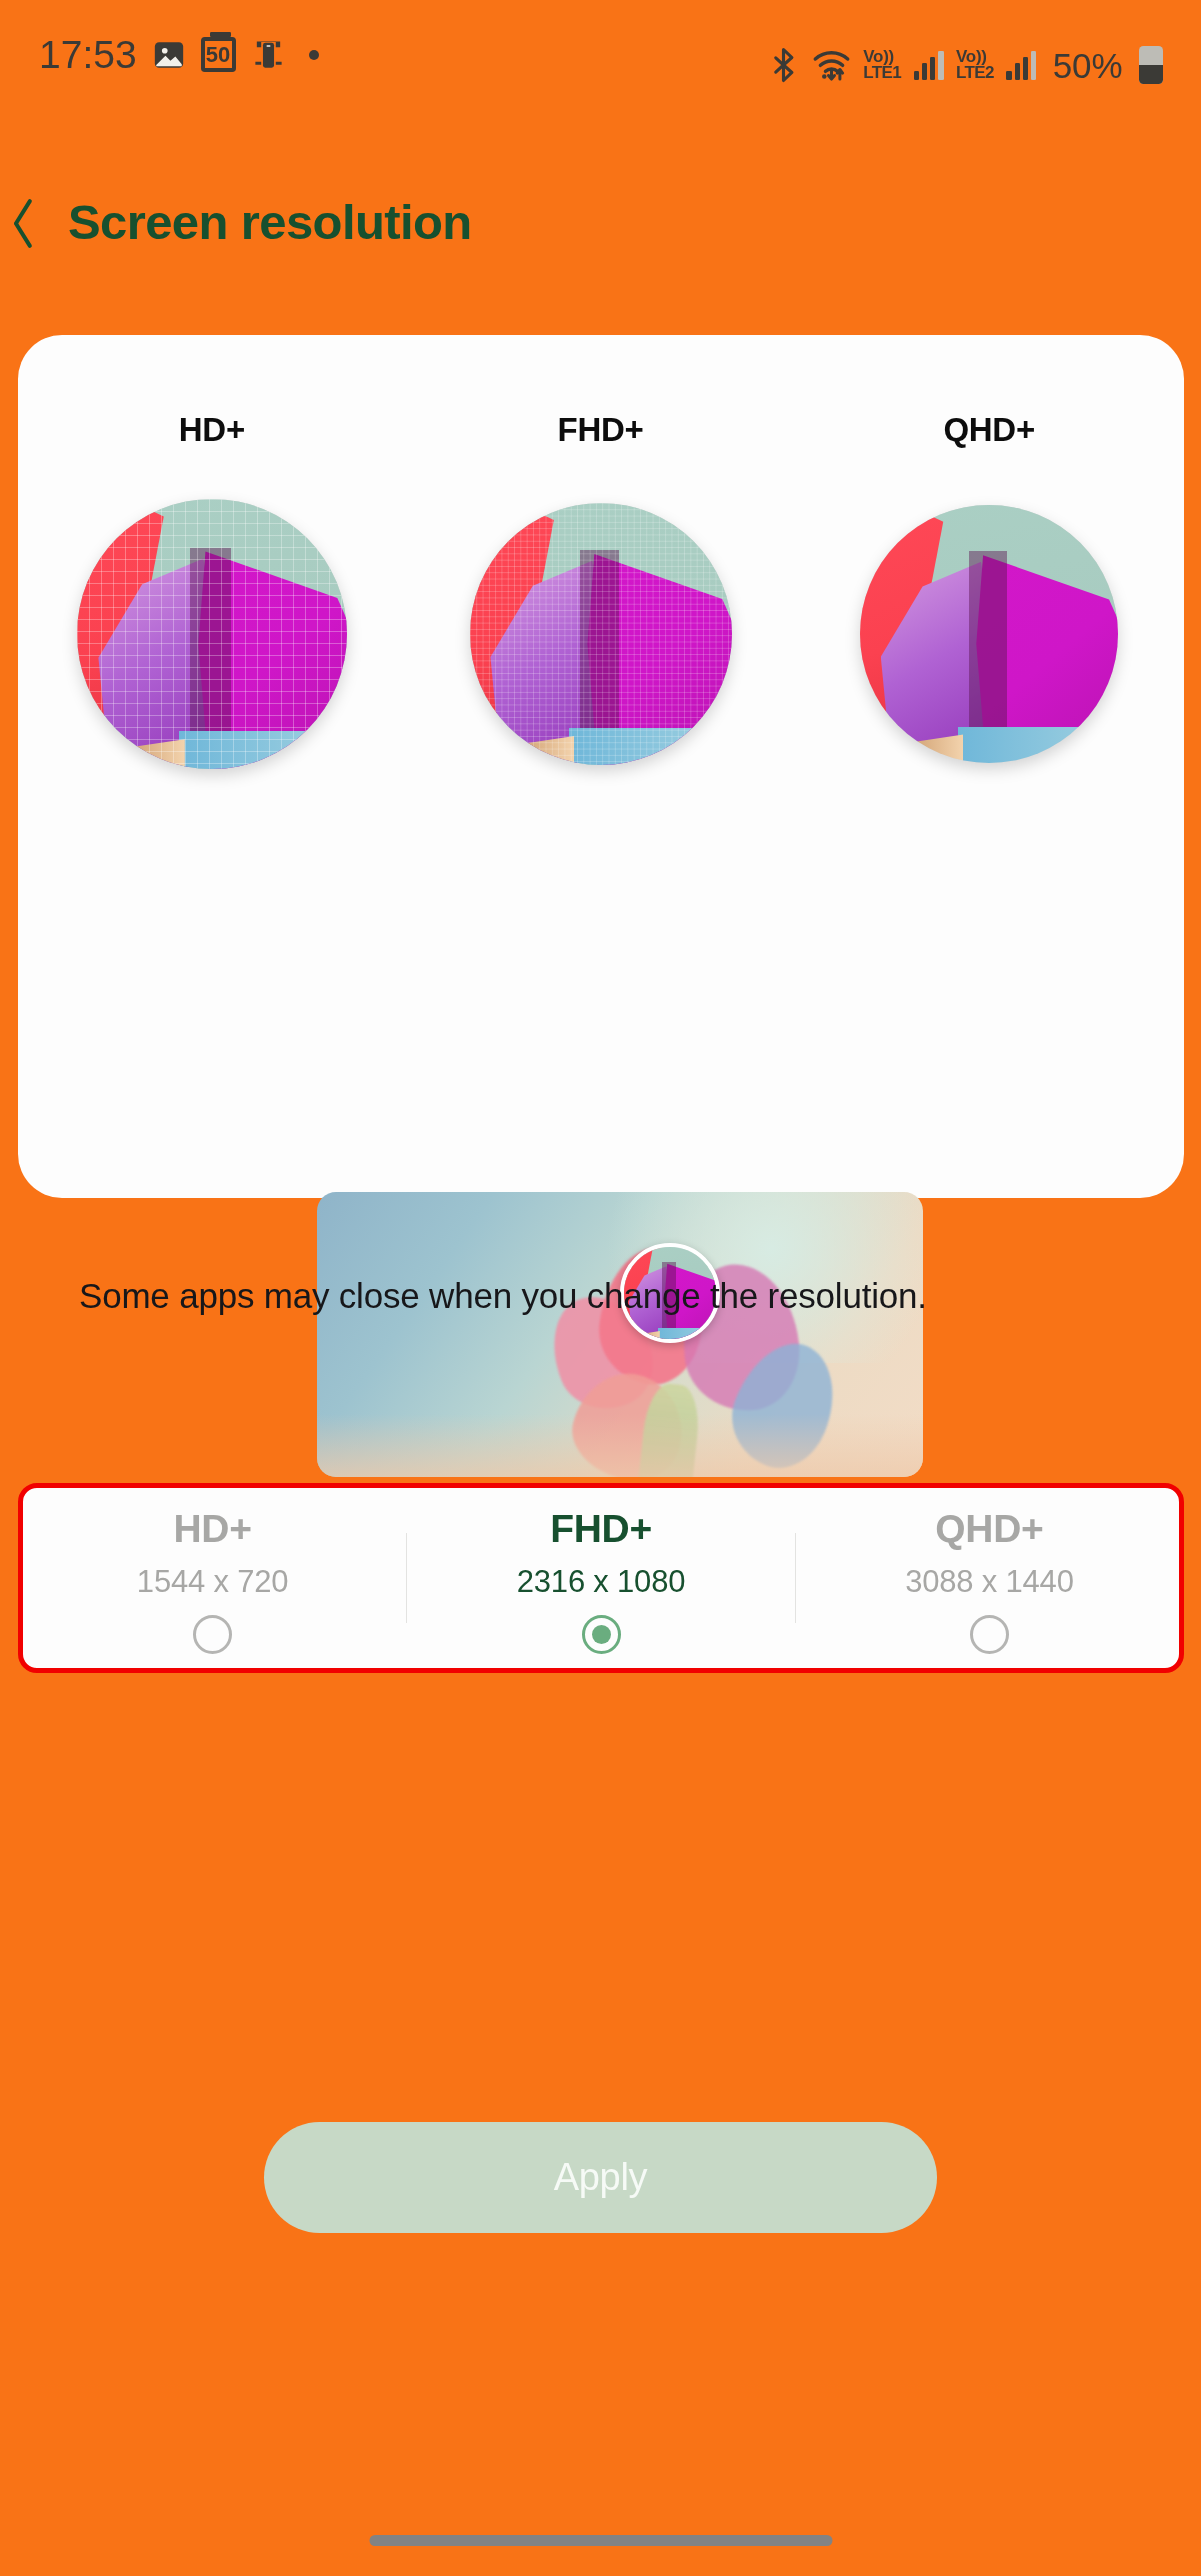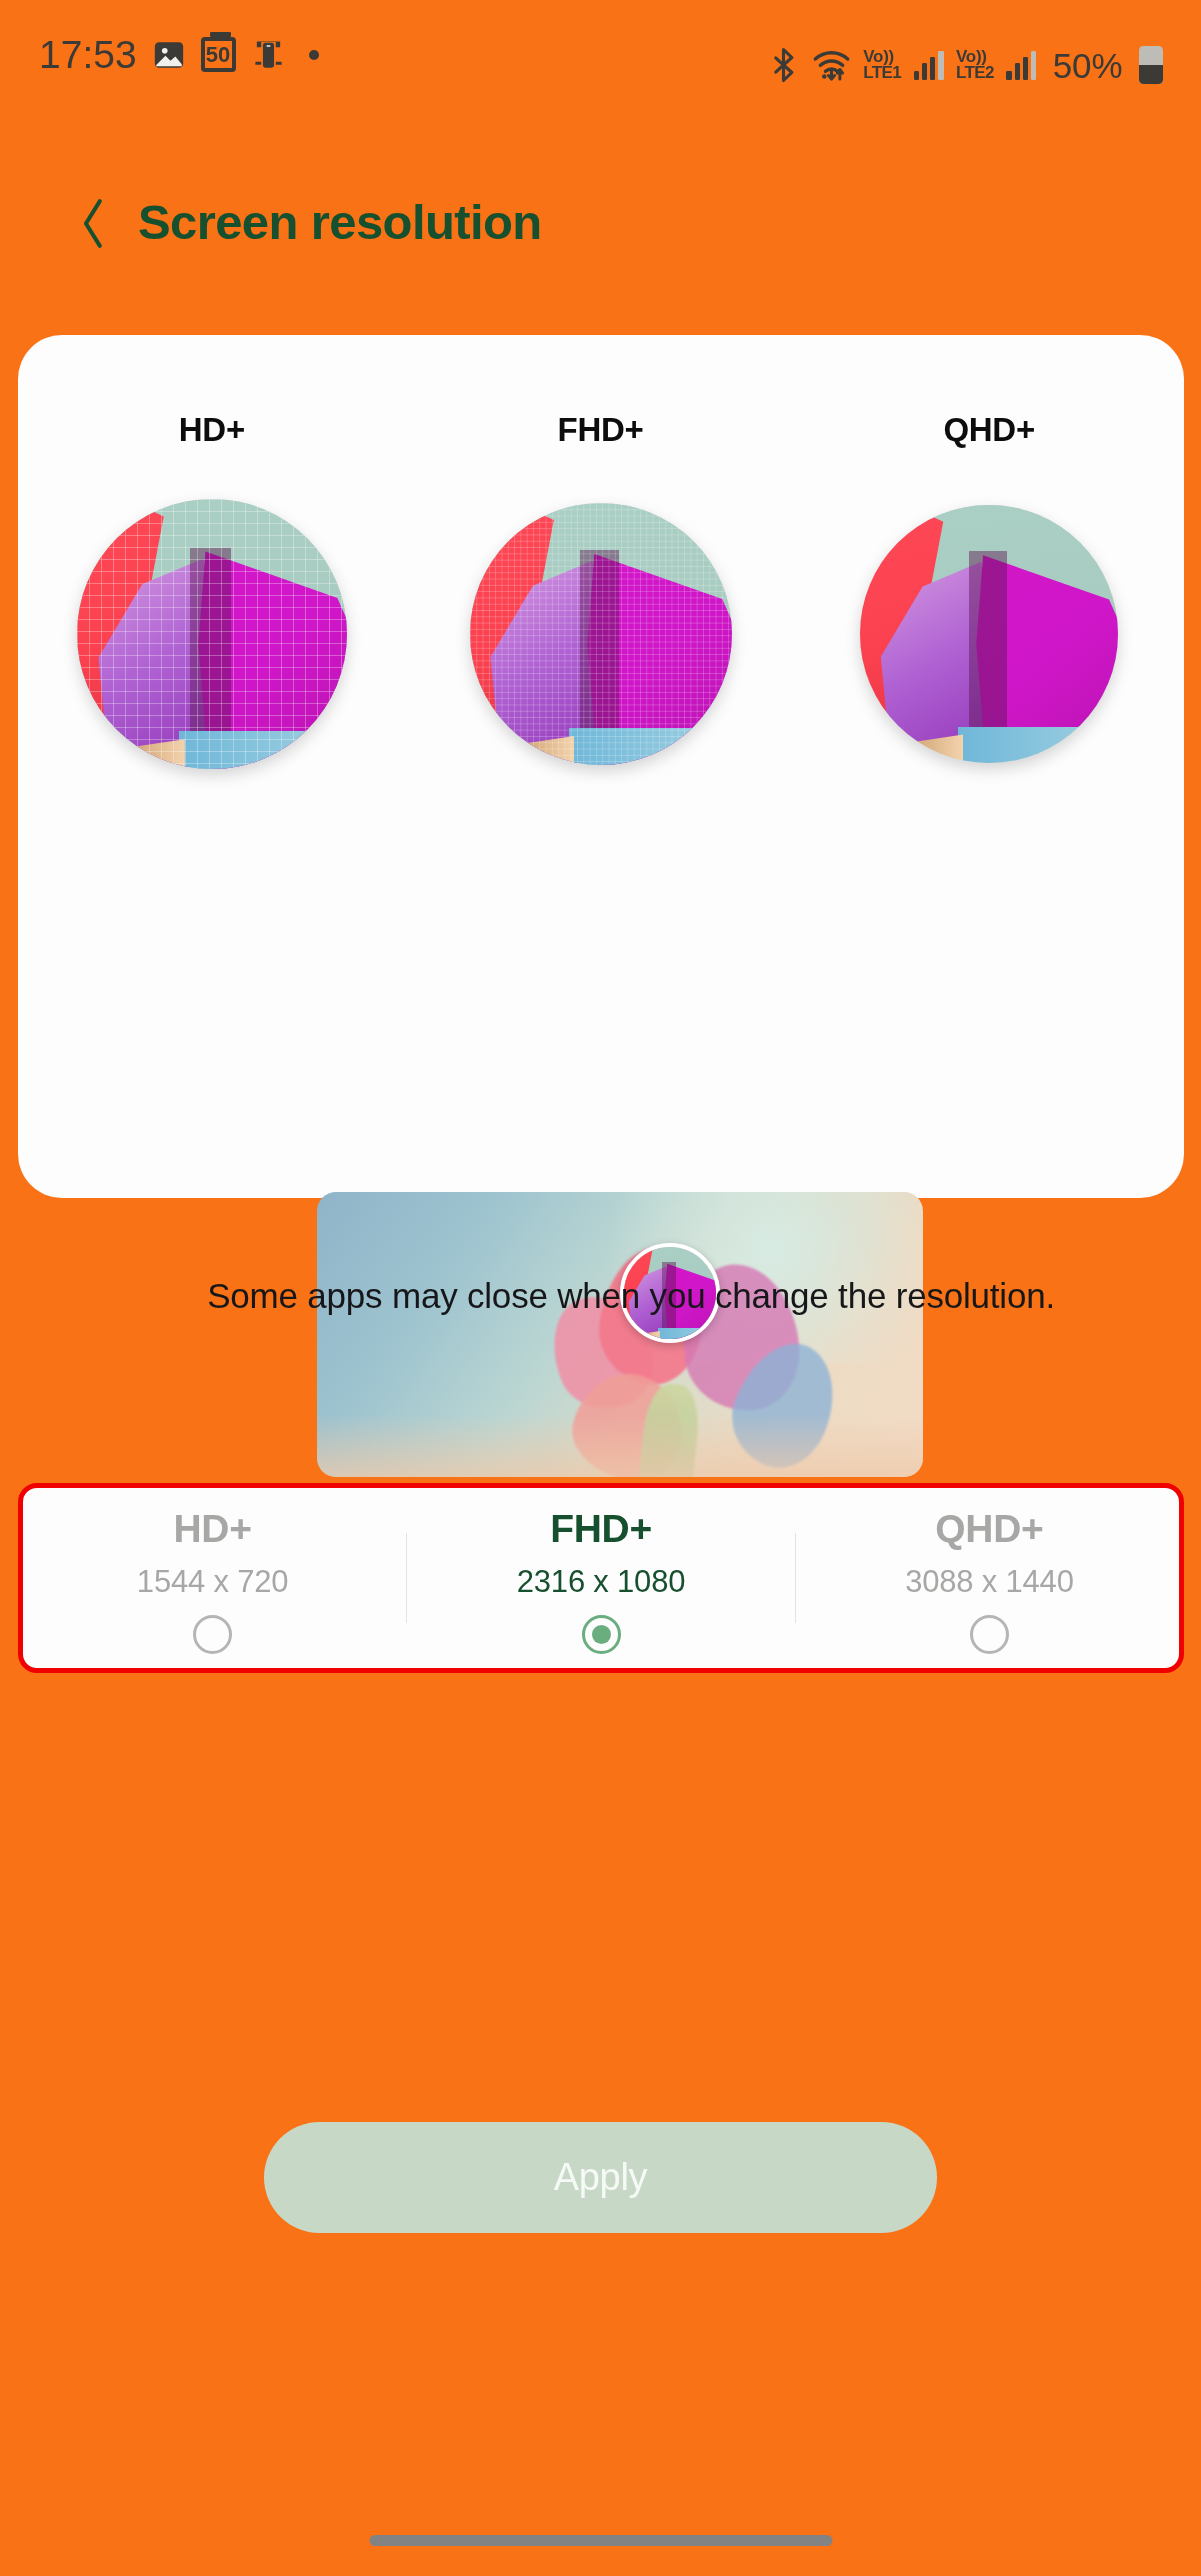--- a/index.html
+++ b/index.html
@@ -125,21 +125,20 @@
   }
 
   
   .header {
     position: absolute;
     top: 172px; left: 0;
     width: 1201px;
     height: 100px;
     display: flex;
     align-items: center;
-    padding-left: 70px;
     gap: 30px;
   }
   .back-chevron {
     width: 38px; height: 56px;
     position: relative;
     cursor: pointer;
     flex: none;
   }
   .back-chevron::before, .back-chevron::after {
     content: "";
@@ -335,21 +334,20 @@
 
   
   .warning {
     position: absolute;
     top: 1270px; left: 79px;
     width: 976px;
     font-size: 35px;
     line-height: 1.48;
     color: #17171a;
     letter-spacing: -0.2px;
-    text-align: right;
   }
 
   
   .selector-wrap {
     position: absolute;
     top: 1484px; left: 19px;
     width: 1164px;
     height: 188px;
   }
   .selector-card {

